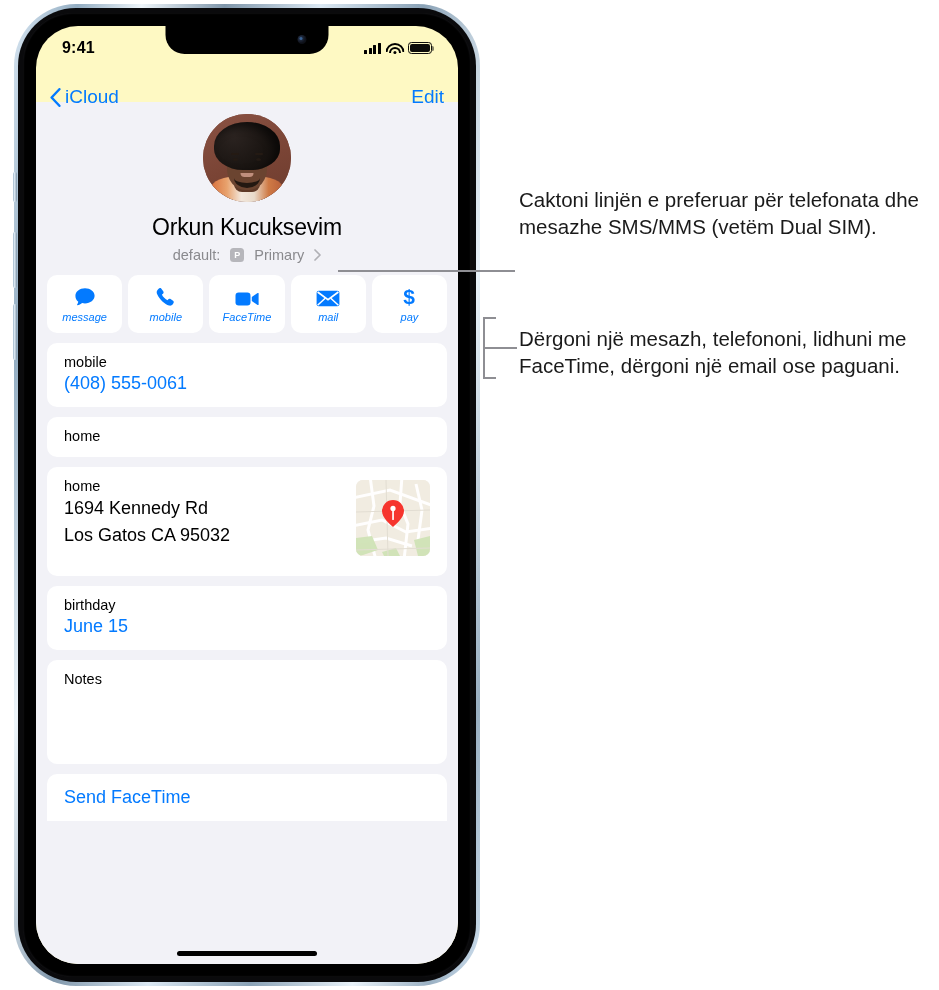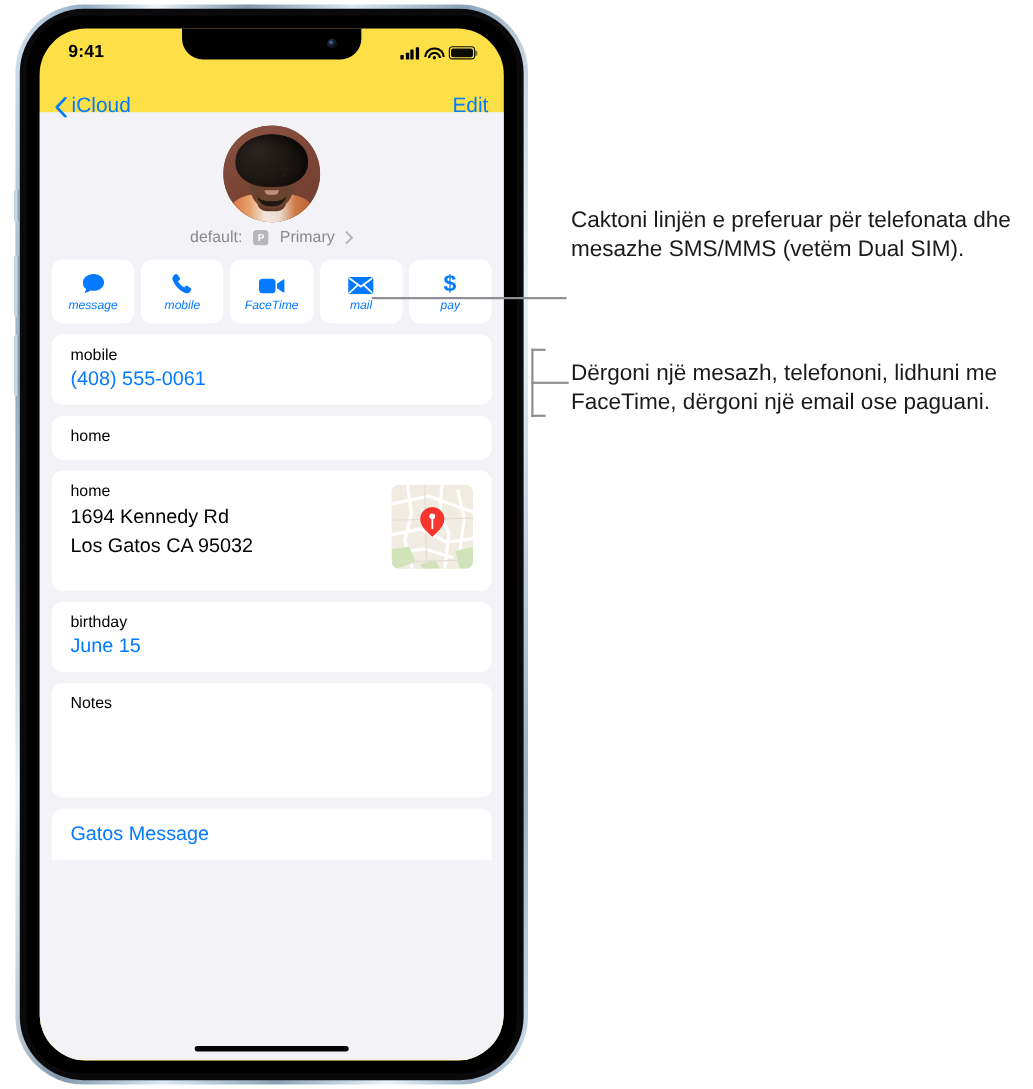--- a/index.html
+++ b/index.html
@@ -37,21 +37,21 @@
     background:linear-gradient(90deg,#9fb6c9,#dce9f4 40%,#7d94a8);
   }
   #btn-silent{top:168px;height:30px;}
   #btn-volup{top:228px;height:56px;}
   #btn-voldown{top:300px;height:56px;}
 
   
   #screen{
     position:absolute;left:22px;top:22px;width:422px;height:938px;
     border-radius:42px;overflow:hidden;
-    background:#fde047;
+    background:#fef9c3;
   }
 
   
   #notch{
     position:absolute;left:50%;transform:translateX(-50%);top:-2px;
     width:163px;height:30px;background:#000;
     border-radius:0 0 19px 19px;z-index:40;
   }
   #notch-cam{
     position:absolute;right:22px;top:11px;width:9px;height:9px;border-radius:50%;
@@ -259,20 +259,21 @@
         <div class="av-face"></div>
         <div class="av-hair"></div>
         <div class="av-brow l"></div>
           <div class="av-brow r"></div>
         <div class="av-eye l"></div>
           <div class="av-eye r"></div>
         <div class="av-beard"></div>
         <div class="av-mouth"></div>
       </div>
 
+      <div id="contact-name">Orkun Kucuksevim</div>
 
       <div id="default-line">
         <span>default:</span>
         <span id="sim-badge">P</span>
         <span>Primary</span>
         <svg id="default-chevron" viewBox="0 0 7 12">
           <path d="M1 1 L6 6 L1 11" fill="none" stroke="#b0b0b5" stroke-width="1.7" stroke-linecap="round" stroke-linejoin="round"></path>
         </svg>
       </div>
 
@@ -383,21 +384,21 @@
           <div class="k">birthday</div>
           <div class="v">June 15</div>
         </div>
 
         <div class="card" id="notes-card">
           <div class="k">Notes</div>
           <div class="v dark"></div>
         </div>
 
         <div class="card" id="send-card">
-          <div class="v">Gatos Message</div>
+          <div class="v">Send FaceTime</div>
         </div>
       </div>
     </div>
 
     <div id="home-indicator"></div>
   </div>
 </div>
 
 <div id="leader-1" class="leader"></div>
 <div class="callout" id="callout-1">Caktoni linjën e preferuar për telefonata dhe mesazhe SMS/MMS (vetëm Dual SIM).</div>

